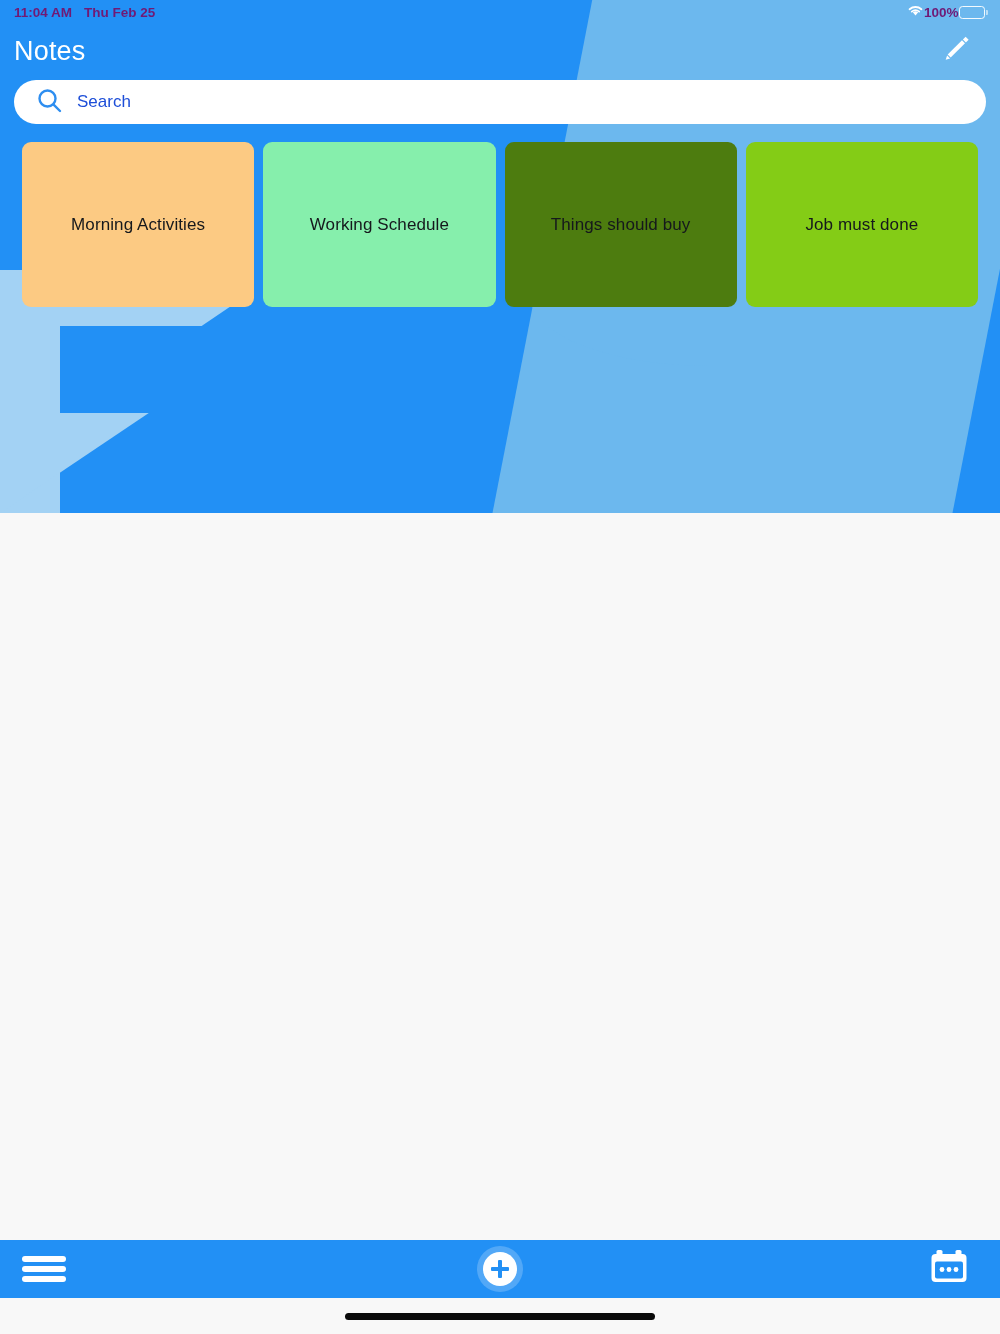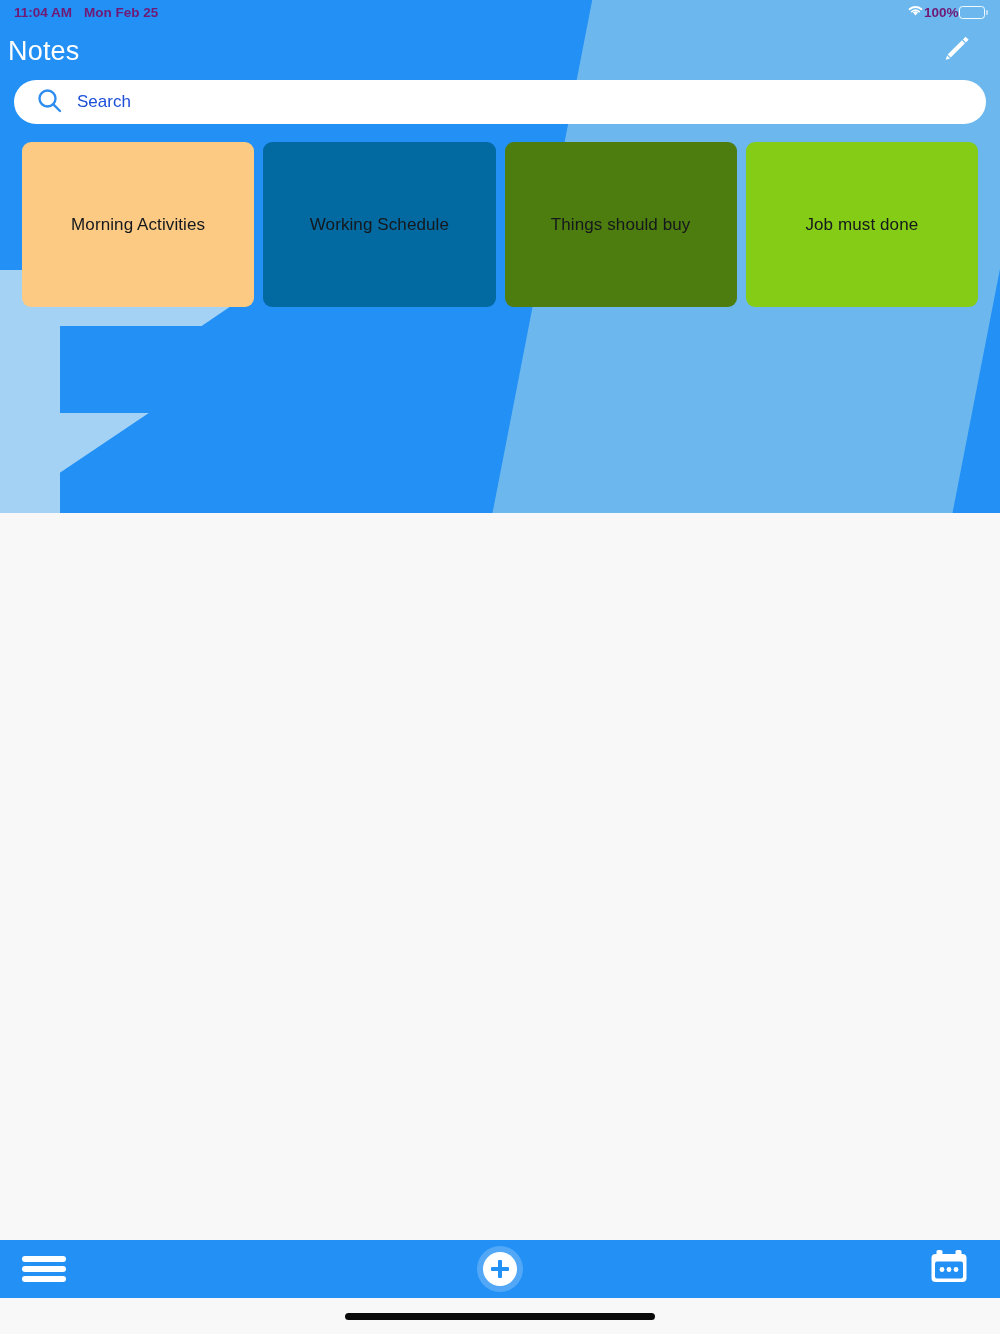--- a/index.html
+++ b/index.html
@@ -104,21 +104,21 @@
   }
 
   
   .header{
     position:absolute;
     left:0; top:24px; width:1000px; height:54px;
     display:flex; align-items:center;
     z-index:6;
   }
   .app-title{
-    padding-left:8px;
+    padding-left:14px;
     color:#ffffff;
     font-size:27px;
     font-weight:400;
     letter-spacing:0.2px;
   }
   .compose-btn{
     margin-left:auto;
     margin-right:22px;
     width:44px; height:44px;
     display:flex; align-items:center; justify-content:center;
@@ -243,21 +243,21 @@
     <div class="deco-right"></div>
     <div class="deco-right-fade"></div>
     <div class="deco-left"></div>
     <div class="deco-left-wedge"></div>
     <div class="deco-left-tri"></div>
   </div>
 
   <div class="status-bar">
     <div class="status-left">
       <span>11:04 AM</span>
-      <span>Mon Feb 25</span>
+      <span>Thu Feb 25</span>
     </div>
     <div class="status-right">
       <span class="wifi-icon">
         <svg width="17" height="13" viewBox="0 0 17 13">
           <path d="M8.5 11.6 L11.2 8.3 A4.4 4.4 0 0 0 5.8 8.3 Z" fill="#fff"></path>
           <path d="M2.6 5.2 A9.2 9.2 0 0 1 14.4 5.2" stroke="#fff" stroke-width="1.9" fill="none" stroke-linecap="round"></path>
           <path d="M4.8 7.6 A6 6 0 0 1 12.2 7.6" stroke="#fff" stroke-width="1.8" fill="none" stroke-linecap="round"></path>
         </svg>
       </span>
       <span>100%</span>
@@ -292,21 +292,21 @@
       <span class="search-placeholder">Search</span>
     </div>
   </div>
 
   <div class="notes-grid">
 
     <div class="note-card" style="background:#fcca83">
       <span class="note-title">Morning Activities</span>
     </div>
 
-    <div class="note-card" style="background:#0369a1">
+    <div class="note-card" style="background:#86efac">
       <span class="note-title">Working Schedule</span>
     </div>
 
     <div class="note-card" style="background:#4d7c0f">
       <span class="note-title">Things should buy</span>
     </div>
 
     <div class="note-card" style="background:#84cc16">
       <span class="note-title">Job must done</span>
     </div>

